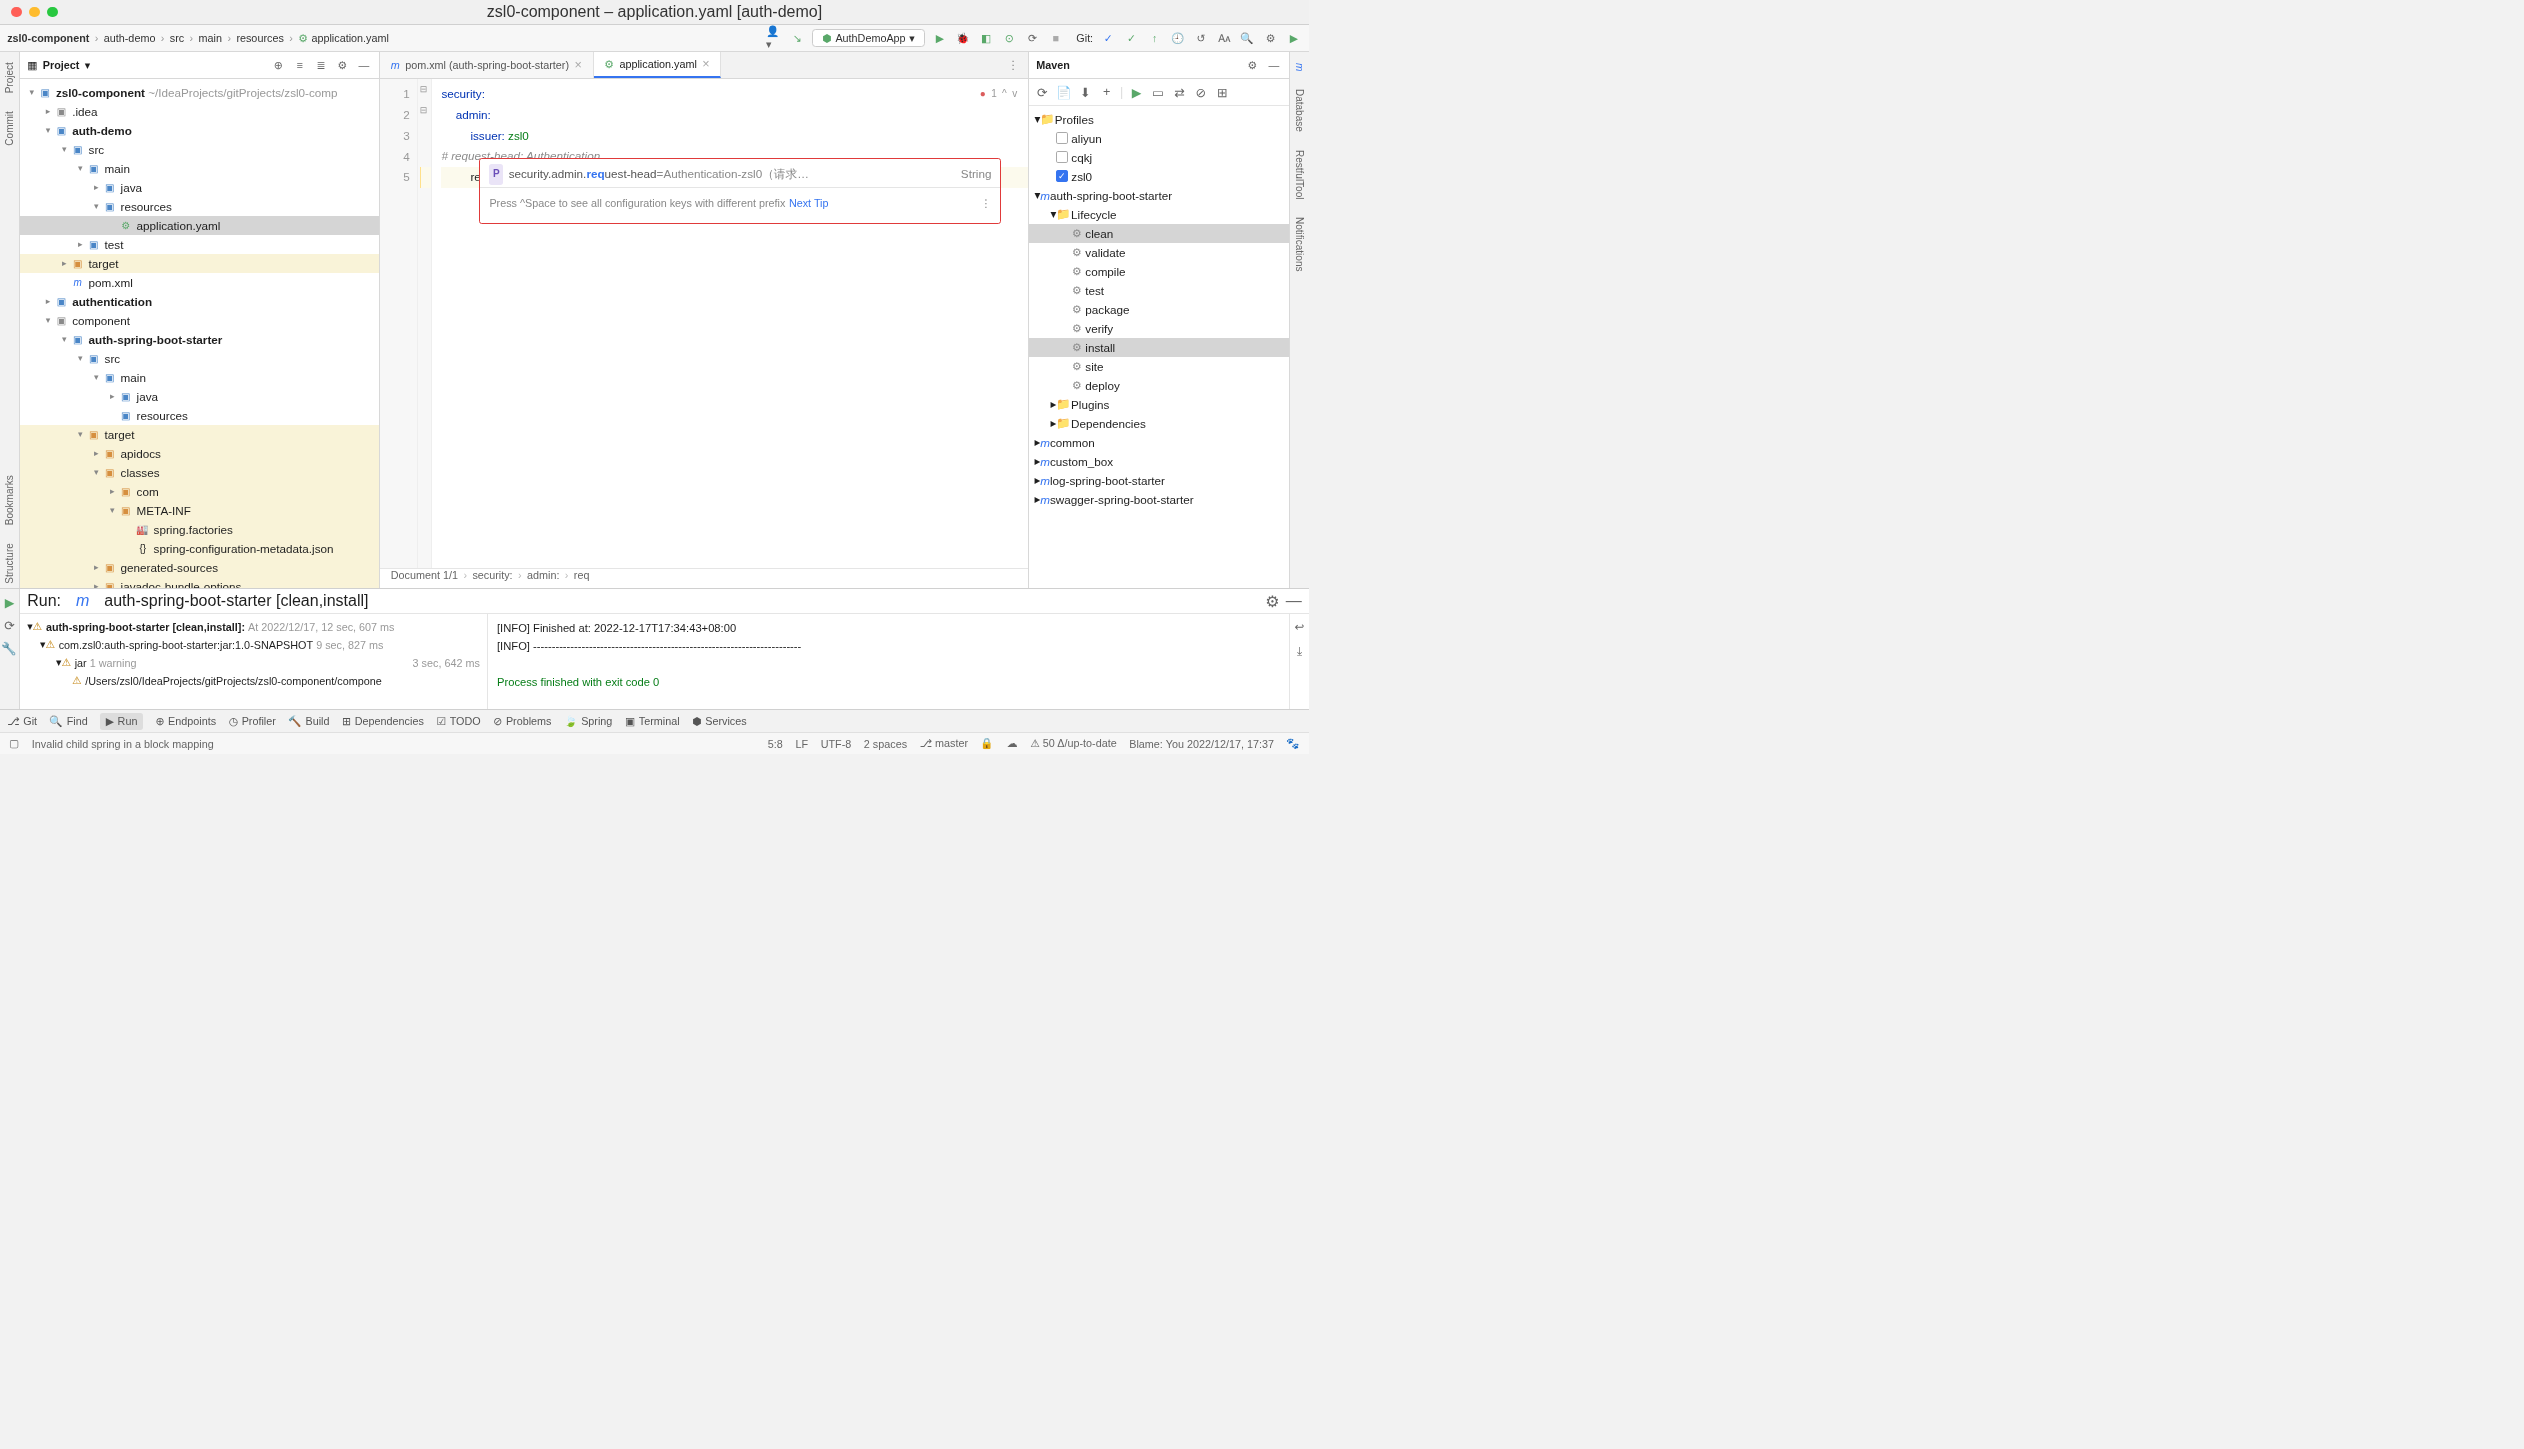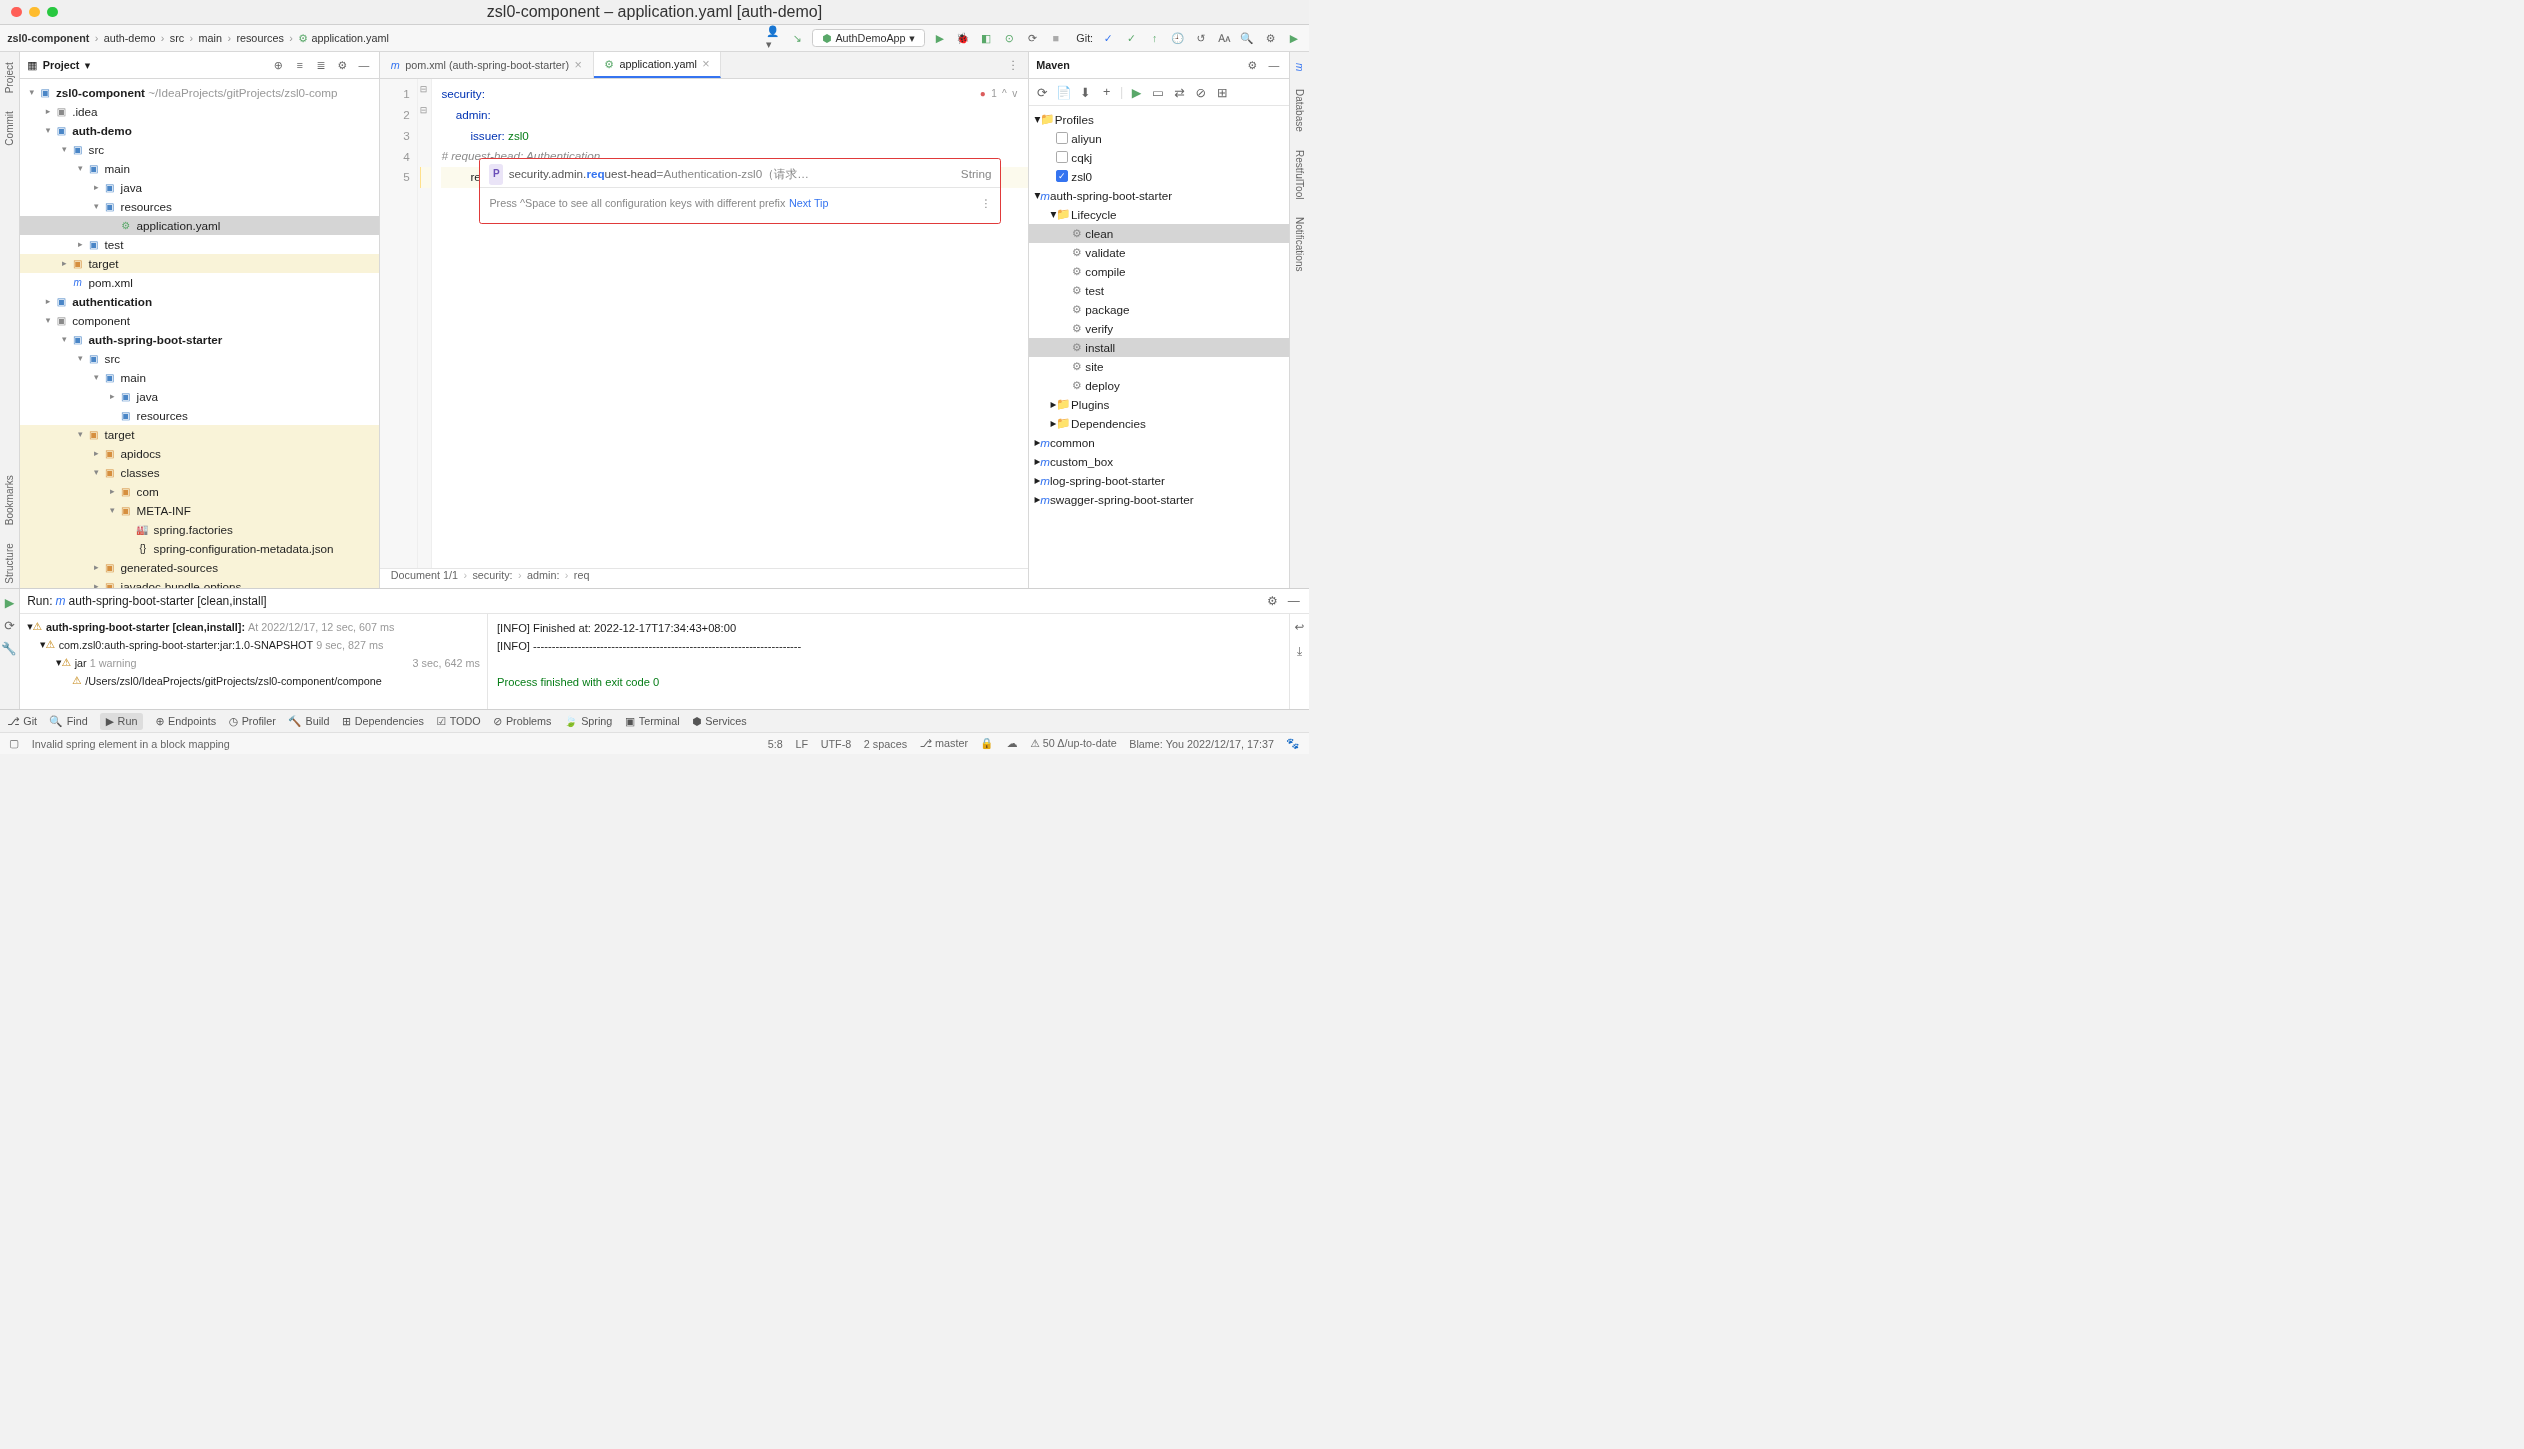--- a/index.html
+++ b/index.html
@@ -71,21 +71,21 @@
 .maven-toolbar { height: 27px; border-bottom: 0.9px solid #e5e5e5; display: flex; align-items: center; padding: 0 5.4px; gap: 5.4px; color: #666; font-size: 12.6px; }
 .maven-toolbar .sp { flex: 1; }
 .maven-tree { flex: 1; overflow: auto; font-size: 11.7px; padding: 3.6px 0; }
 .maven-row { display: flex; align-items: center; height: 19px; padding-right: 7.2px; cursor: pointer; }
 .maven-row.selected { background: #d5d5d5; }
 .chk { width: 11.7px; height: 11.7px; border: 0.9px solid #aaa; border-radius: 1.8px; margin-right: 3.6px; display: inline-flex; align-items: center; justify-content: center; font-size: 9px; }
 .chk.on { background: #3574f0; border-color: #3574f0; color: #fff; }
 .gear { color: #888; font-size: 10.8px; margin-right: 3.6px; }
 .run-panel { height: 121px; border-top: 0.9px solid #d0d0d0; display: flex; background: #fff; }
 .run-left { width: 20px; background: #f2f2f2; border-right: 0.9px solid #d8d8d8; display: flex; flex-direction: column; align-items: center; padding-top: 5.4px; gap: 7.2px; color: #888; font-size: 12.6px; }
-.run-header { height: 25px; border-bottom: 0.9px solid #e5e5e5; display: flex; align-items: center; padding: 0 7.2px; font-size: 12px; gap: 3px; }
+.run-header { height: 25px; border-bottom: 0.9px solid #e5e5e5; display: flex; align-items: center; padding: 0 7.2px; font-size: 16px; gap: 15px; }
 .run-body { flex: 1; display: flex; min-height: 0; }
 .run-tree { width: 468px; border-right: 0.9px solid #e5e5e5; overflow: auto; font-size: 10.8px; padding: 3.6px 0; }
 .run-tree-row { display: flex; align-items: center; height: 18px; padding: 0 7.2px; }
 .run-output { flex: 1; padding: 5.4px 9px; font-family: Menlo, monospace; font-size: 11.2px; line-height: 18px; overflow: auto; }
 .run-output .green { color: #067d17; }
 .warn { color: #c78c1e; margin-right: 3.6px; }
 .bottom-bar { height: 23.4px; background: #f2f2f2; border-top: 0.9px solid #d0d0d0; display: flex; align-items: center; padding: 0 7.2px; font-size: 10.8px; color: #555; gap: 12.6px; }
 .bottom-bar .item { display: flex; align-items: center; gap: 3.6px; cursor: pointer; }
 .bottom-bar .active { background: #ddd; padding: 1.8px 5.4px; border-radius: 2.7px; }
 .status-bar { height: 21.6px; background: #f7f7f7; border-top: 0.9px solid #e0e0e0; display: flex; align-items: center; padding: 0 9px; font-size: 10.8px; color: #666; gap: 12.6px; }
@@ -546,21 +546,21 @@
     <span class="item">⊞ <span>Dependencies</span></span>
     <span class="item">☑ <span>TODO</span></span>
     <span class="item">⊘ <span>Problems</span></span>
     <span class="item">🍃 <span>Spring</span></span>
     <span class="item">▣ <span>Terminal</span></span>
     <span class="item">⬢ <span>Services</span></span>
   </div>
 
   <div class="status-bar">
     <span>▢</span>
-    <span>Invalid spring element in a block mapping</span>
+    <span>Invalid child spring in a block mapping</span>
     <div class="right">
       <span>5:8</span>
       <span>LF</span>
       <span>UTF-8</span>
       <span>2 spaces</span>
       <span>⎇ <span>master</span></span>
       <span>🔒</span>
       <span>☁</span>
       <span>⚠ <span>50 Δ/up-to-date</span></span>
       <span>Blame: You 2022/12/17, 17:37</span>

